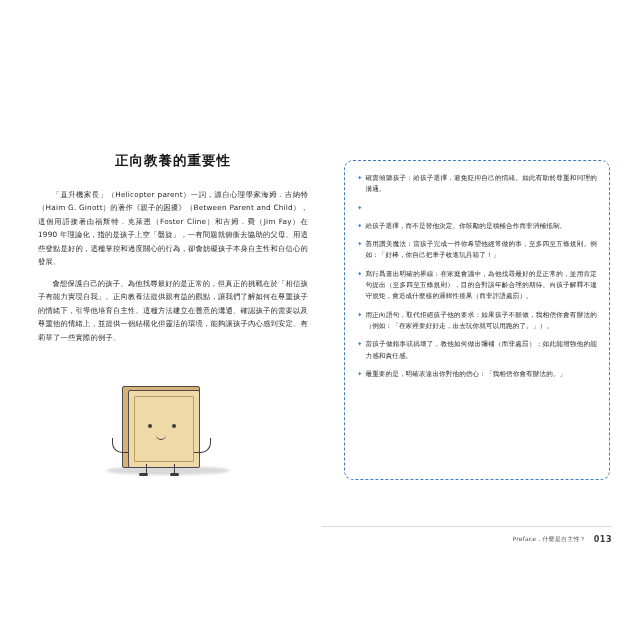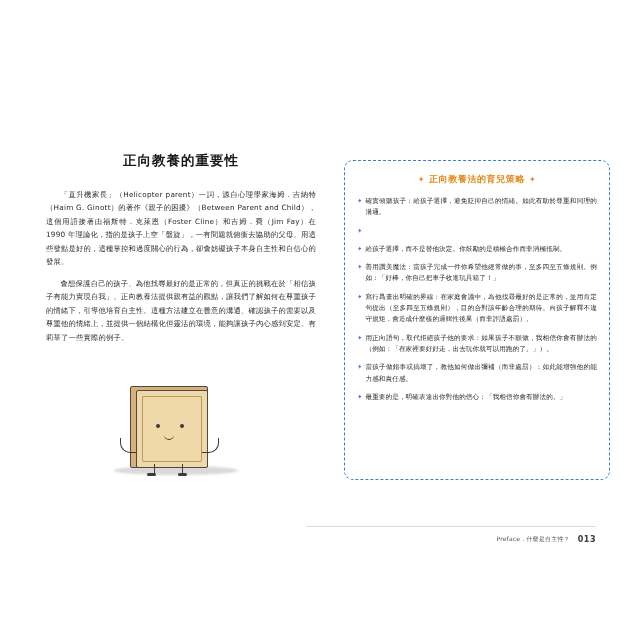--- a/index.html
+++ b/index.html
@@ -24,21 +24,21 @@
     left: 0;
     top: 0;
     width: 640px;
     height: 640px;
     background: #ffffff;
   }
 
   
   .left-page {
     position: absolute;
-    left: 40px;
+    left: 32px;
     top: 140px;
     width: 282px;
     height: 400px;
   }
   .left-title {
     text-align: center;
     font-size: 13.5px;
     font-weight: bold;
     color: #1a1a1a;
     letter-spacing: 1px;
@@ -209,21 +209,21 @@
     bottom: 88px;
     height: 26px;
     display: flex;
     align-items: center;
   }
   .footer-left {
     left: 28px;
     width: 290px;
   }
   .footer-right {
-    right: 44px;
+    right: 28px;
     width: 290px;
     justify-content: flex-end;
   }
   .footer-rule {
     position: absolute;
     top: 0;
     height: 1px;
     background: #dcdcdc;
   }
   .plus-logo {
@@ -283,23 +283,20 @@
         <div class="book-mouth"></div>
         <div class="book-leg l"></div>
         <div class="book-leg r"></div>
         <div class="book-foot l"></div>
         <div class="book-foot r"></div>
       </div>
     </div>
 
     <div class="right-page">
       <div class="tips-box">
-        <div class="tips-title">
-          <span class="star">✦</span><span>正向教養法的育兒策略</span><span class="star">✦</span>
-        </div>
 
         <div class="tip-item">
           <span class="tip-bullet">✦</span>
           <span class="tip-text">確實傾聽孩子：給孩子選擇，避免貶抑自己的情緒。如此有助於尊重和同理的溝通。</span>
         </div>
         <div class="tip-item">
           <span class="tip-bullet">✦</span>
         </div>
         <div class="tip-item">
           <span class="tip-bullet">✦</span>

